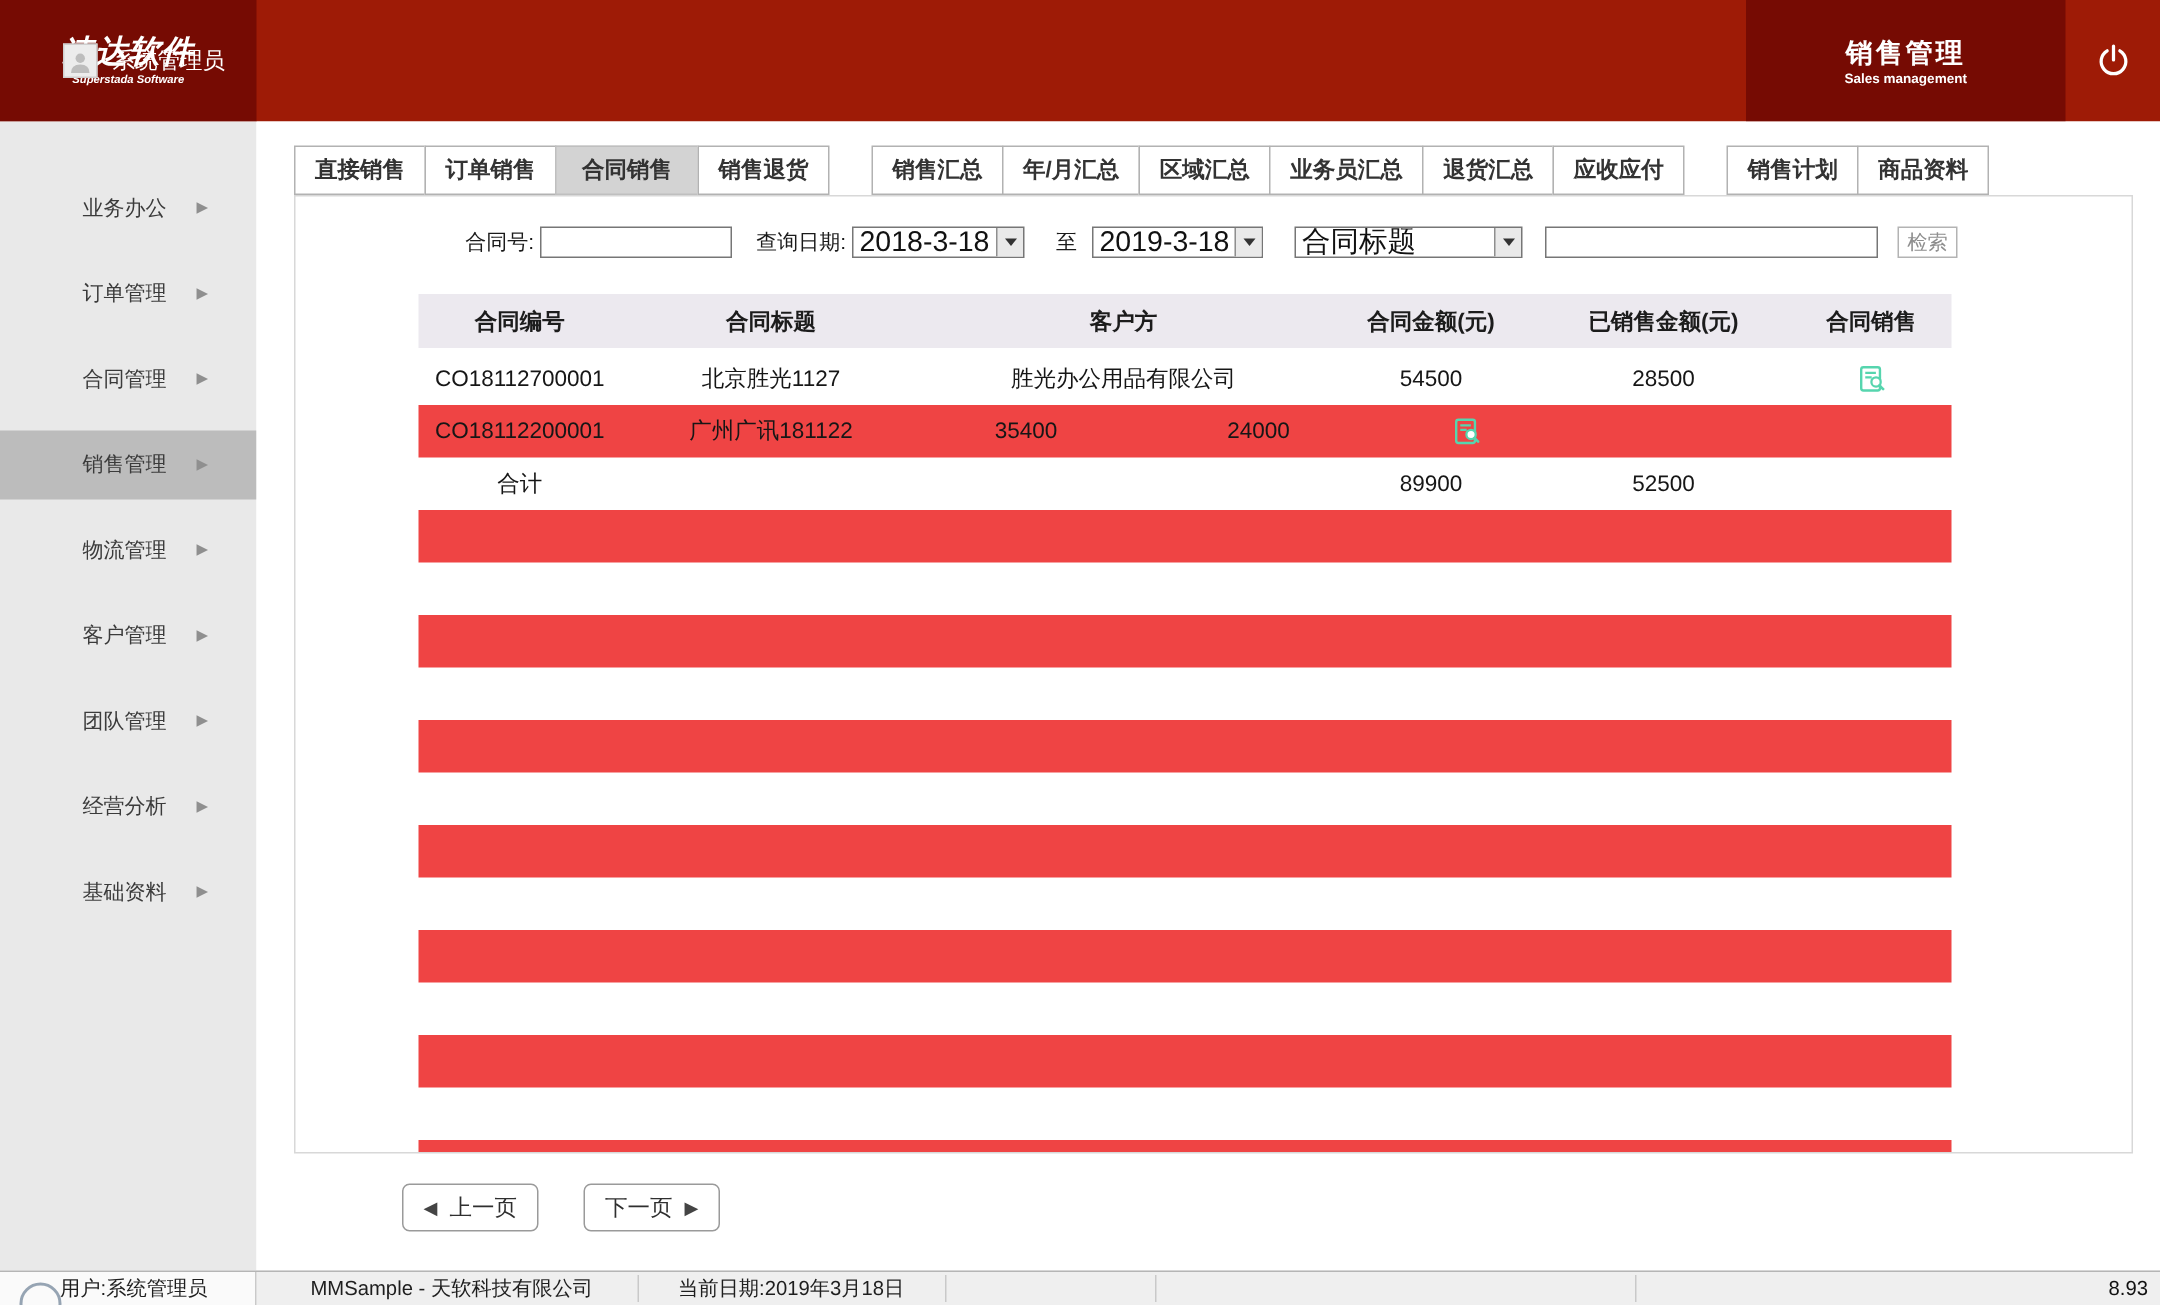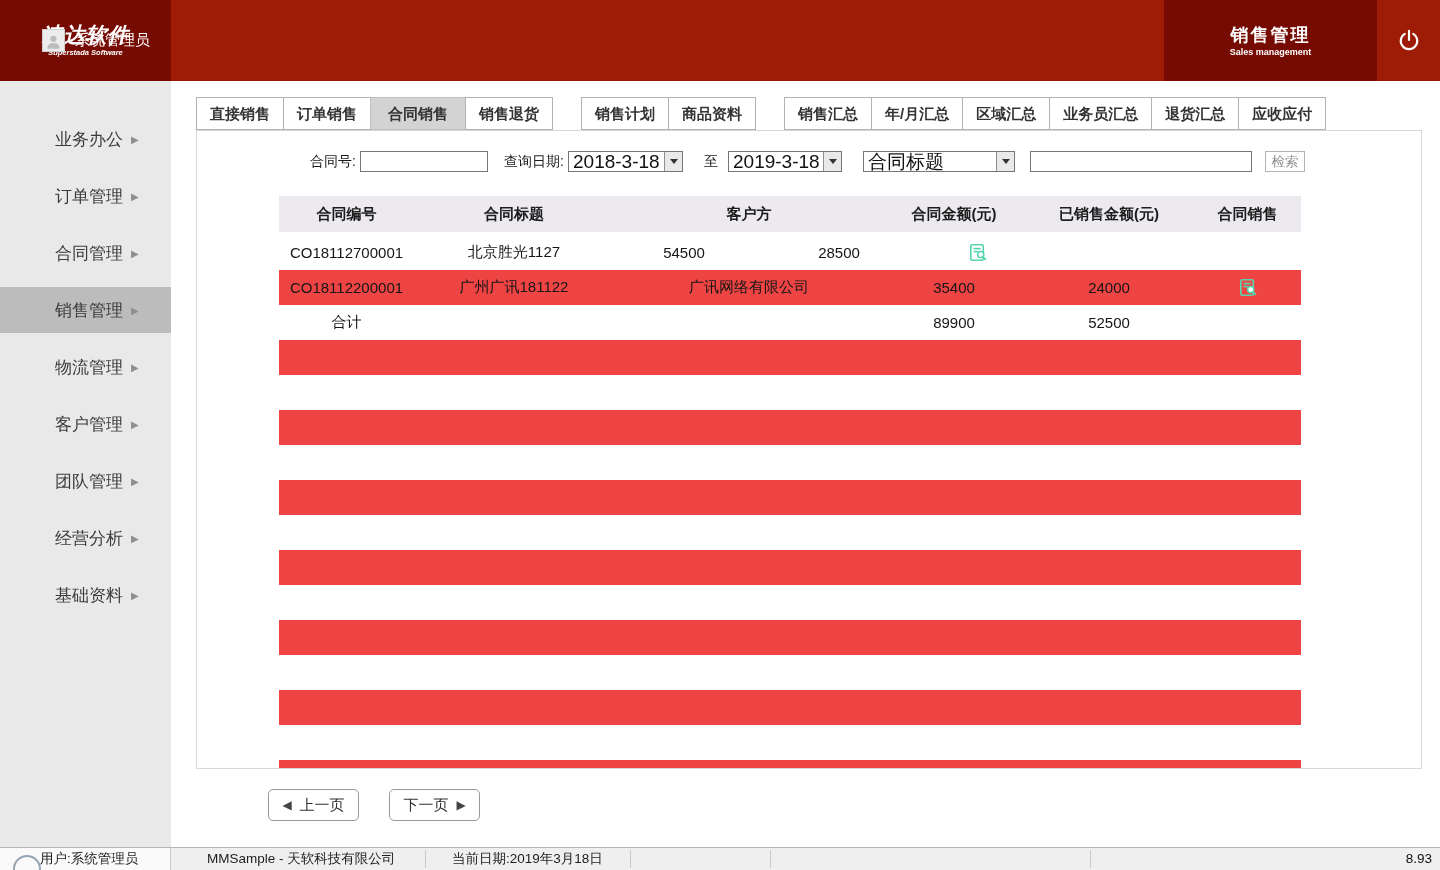--- a/index.html
+++ b/index.html
@@ -17,21 +17,21 @@
   .module-block{position:absolute;left:1164px;top:0;width:213px;height:81px;background:#760b03;
       display:flex;flex-direction:column;align-items:center;justify-content:center;}
   .module-title{color:#fff;font-size:18px;font-weight:bold;letter-spacing:2px;line-height:20px;}
   .module-sub{color:#fff;font-size:9px;font-weight:bold;margin-top:2px;}
   .power-btn{position:absolute;left:1377px;top:0;width:63px;height:81px;display:flex;align-items:center;justify-content:center;cursor:pointer;}
   
   .sidebar{position:absolute;left:0;top:81px;width:171px;height:766px;background:#e9e9e9;}
   .side-item{position:relative;height:46px;margin-top:11px;display:flex;align-items:center;cursor:pointer;}
   .side-item:first-child{margin-top:35px;}
   .side-item.active{background:#bcbcbc;}
-  .side-label{margin-left:55px;font-size:17px;color:#3b3b3b;}
+  .side-label{margin-left:55px;font-size:14px;color:#3b3b3b;}
   .side-arrow{position:absolute;left:131px;top:50%;transform:translateY(-50%);font-size:10px;color:#8f8f8f;}
   
   .main{position:absolute;left:171px;top:81px;width:1269px;height:766px;background:#fff;}
   .tabs{position:absolute;left:25px;top:16px;display:flex;}
   .tab-group{display:flex;font-weight:bold;}
   .tab-group + .tab-group{margin-left:28px;}
   .tab{height:33px;line-height:31px;padding:0 13px;border:1px solid #b2b2b2;background:#fff;
        font-size:15px;color:#333;margin-left:-1px;box-sizing:border-box;cursor:pointer;white-space:nowrap;}
   .tab:first-child{margin-left:0;}
   .tab.active{background:#d3d3d3;border-color:#bfbfbf;padding:0 17px;}
@@ -152,30 +152,30 @@
 
   <div class="main">
     <div class="tabs" id="tabs">
         <div class="tab-group">
           <div class="tab">直接销售</div>
           <div class="tab">订单销售</div>
           <div class="tab active">合同销售</div>
           <div class="tab">销售退货</div>
         </div>
         <div class="tab-group">
-          <div class="tab">销售计划</div>
-          <div class="tab">商品资料</div>
-        </div>
-        <div class="tab-group">
           <div class="tab">销售汇总</div>
           <div class="tab">年/月汇总</div>
           <div class="tab">区域汇总</div>
           <div class="tab">业务员汇总</div>
           <div class="tab">退货汇总</div>
           <div class="tab">应收应付</div>
+        </div>
+        <div class="tab-group">
+          <div class="tab">销售计划</div>
+          <div class="tab">商品资料</div>
         </div>
       </div>
 
     <div class="panel">
       <div class="f-label" id="lbl-contract">合同号:</div>
       <input class="txt-input" id="inp-contract" value="" style="">
       <div class="f-label" id="lbl-date">查询日期:</div>
       <div class="select" id="sel-from">
         <span class="val">2018-3-18</span>
         <span class="dd">
@@ -204,36 +204,36 @@
             <div class="t-col" style="width: 200px;">合同标题</div>
             <div class="t-col" style="width: 270px;">客户方</div>
             <div class="t-col" style="width: 140px;">合同金额(元)</div>
             <div class="t-col" style="width: 170px;">已销售金额(元)</div>
             <div class="t-col" style="width: 107px;">合同销售</div>
           </div>
         <div class="t-body" id="tbody">
             <div class="t-row">
               <div class="t-cell" style="width: 135px;">CO18112700001</div>
               <div class="t-cell" style="width: 200px;">北京胜光1127</div>
+              <div class="t-cell" style="width: 270px;">胜光办公用品有限公司</div>
               <div class="t-cell" style="width: 140px;">54500</div>
               <div class="t-cell" style="width: 170px;">28500</div>
               <div class="t-cell" style="width: 107px;">
   <svg class="doc-ic" width="22" height="22" viewBox="0 0 22 22">
     <rect x="3.8" y="2.8" width="12.5" height="15.5" rx="1.5" fill="none" stroke="#56d5ae" stroke-width="1.6"></rect>
     <line x1="6.5" y1="6.6" x2="13.6" y2="6.6" stroke="#56d5ae" stroke-width="1.6"></line>
     <line x1="6.5" y1="9.6" x2="10.8" y2="9.6" stroke="#56d5ae" stroke-width="1.6"></line>
     <circle cx="13.7" cy="12.6" r="3.1" fill="#ffffff" stroke="#56d5ae" stroke-width="1.5"></circle>
     <line x1="15.9" y1="14.9" x2="18.4" y2="17.4" stroke="#56d5ae" stroke-width="1.8" stroke-linecap="round"></line>
   </svg>
 </div>
             </div>
             <div class="t-row alt">
               <div class="t-cell" style="width: 135px;">CO18112200001</div>
               <div class="t-cell" style="width: 200px;">广州广讯181122</div>
-              <div class="t-cell" style="width: 270px;">广讯网络有限公司</div>
               <div class="t-cell" style="width: 140px;">35400</div>
               <div class="t-cell" style="width: 170px;">24000</div>
               <div class="t-cell" style="width: 107px;">
   <svg class="doc-ic" width="22" height="22" viewBox="0 0 22 22">
     <rect x="3.8" y="2.8" width="12.5" height="15.5" rx="1.5" fill="none" stroke="#56d5ae" stroke-width="1.6"></rect>
     <line x1="6.5" y1="6.6" x2="13.6" y2="6.6" stroke="#56d5ae" stroke-width="1.6"></line>
     <line x1="6.5" y1="9.6" x2="10.8" y2="9.6" stroke="#56d5ae" stroke-width="1.6"></line>
     <circle cx="13.7" cy="12.6" r="3.1" fill="#ffffff" stroke="#56d5ae" stroke-width="1.5"></circle>
     <line x1="15.9" y1="14.9" x2="18.4" y2="17.4" stroke="#56d5ae" stroke-width="1.8" stroke-linecap="round"></line>
   </svg>

